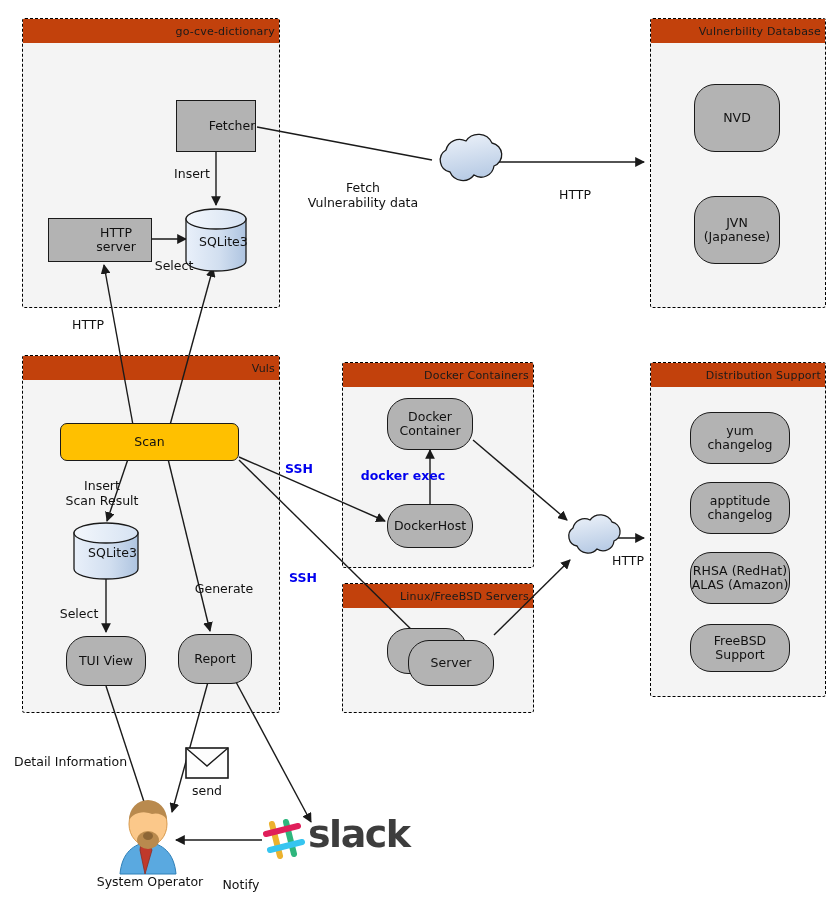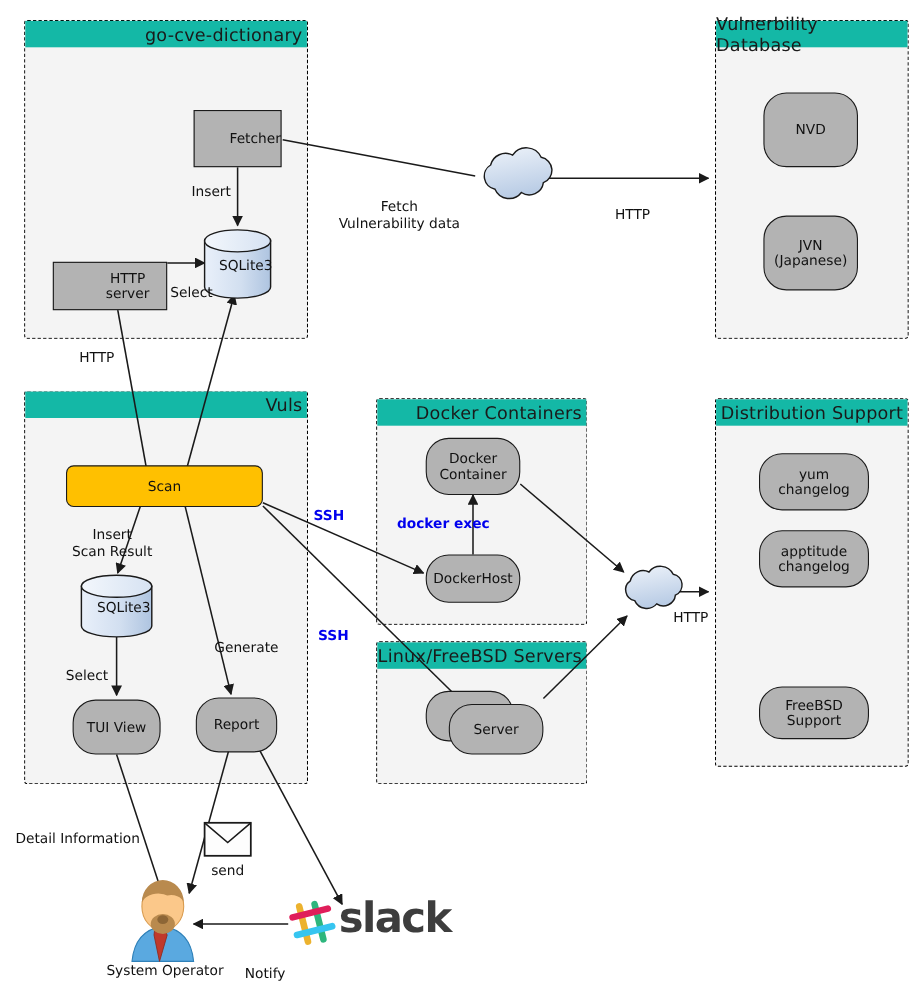--- a/index.html
+++ b/index.html
@@ -25,27 +25,27 @@
     border: 1.5px dashed #000000;
     background: #f4f4f4;
     border-radius: 3px;
   }
   .group-header {
     position: absolute;
     left: 0;
     right: 0;
     top: 0;
     height: 24px;
-    background: #14b8a6;
+    background: #c2410c;
     box-sizing: border-box;
     display: flex;
     align-items: center;
     justify-content: flex-end;
     padding-right: 4px;
-    font-size: 16px;
+    font-size: 11px;
     color: #1a1a1a;
     letter-spacing: .2px;
   }
   
   .node {
     position: absolute;
     box-sizing: border-box;
     background: #b3b3b3;
     border: 1.4px solid #1a1a1a;
     display: flex;
@@ -254,21 +254,21 @@
         <line x1="272" y1="824" x2="280" y2="856" stroke="#ecb22e"></line>
         <line x1="286" y1="822" x2="294" y2="854" stroke="#2eb67d"></line>
         <line x1="266" y1="834" x2="298" y2="826" stroke="#e01e5a"></line>
         <line x1="270" y1="850" x2="302" y2="842" stroke="#36c5f0"></line>
       </g>
     </g>
   </svg>
 
   <div class="node sharp" style="left:176px; top:100px; width:80px; height:52px;">Fetcher</div>
 
-  <div class="node sharp" style="left:48px; top:218px; width:104px; height:44px;margin-top:20px;">HTTP server</div>
+  <div class="node sharp" style="left:48px; top:218px; width:104px; height:44px;">HTTP server</div>
 
   <div class="cyl" style="left:186px; top:209px; width:60px; height:62px;">
     <div class="cyl-label">SQLite3</div>
   </div>
 
   <div class="node round" style="left:694px; top:84px; width:86px; height:68px;">NVD</div>
 
   <div class="node round" style="left:694px; top:196px; width:86px; height:68px;">JVN
 (Japanese)</div>
 
@@ -289,20 +289,22 @@
 
   <div class="node round" style="left:387px; top:628px; width:80px; height:46px;"></div>
   <div class="node round" style="left:408px; top:640px; width:86px; height:46px;">Server</div>
 
   <div class="node round" style="left:690px; top:412px; width:100px; height:52px;">yum
 changelog</div>
 
   <div class="node round" style="left:690px; top:482px; width:100px; height:52px;">apptitude
 changelog</div>
 
+  <div class="node round" style="left:690px; top:552px; width:100px; height:52px;">RHSA (RedHat)
+ALAS (Amazon)</div>
 
   <div class="node round" style="left:690px; top:624px; width:100px; height:48px;">FreeBSD Support</div>
 
   <div class="label" style="left:162px; top:166px; width:60px;">Insert</div>
 
   <div class="label" style="left:147px; top:258px; width:54px;">Select</div>
 
   <div class="label" style="left:278px; top:180px; width:170px;">Fetch
 Vulnerability data</div>
 

